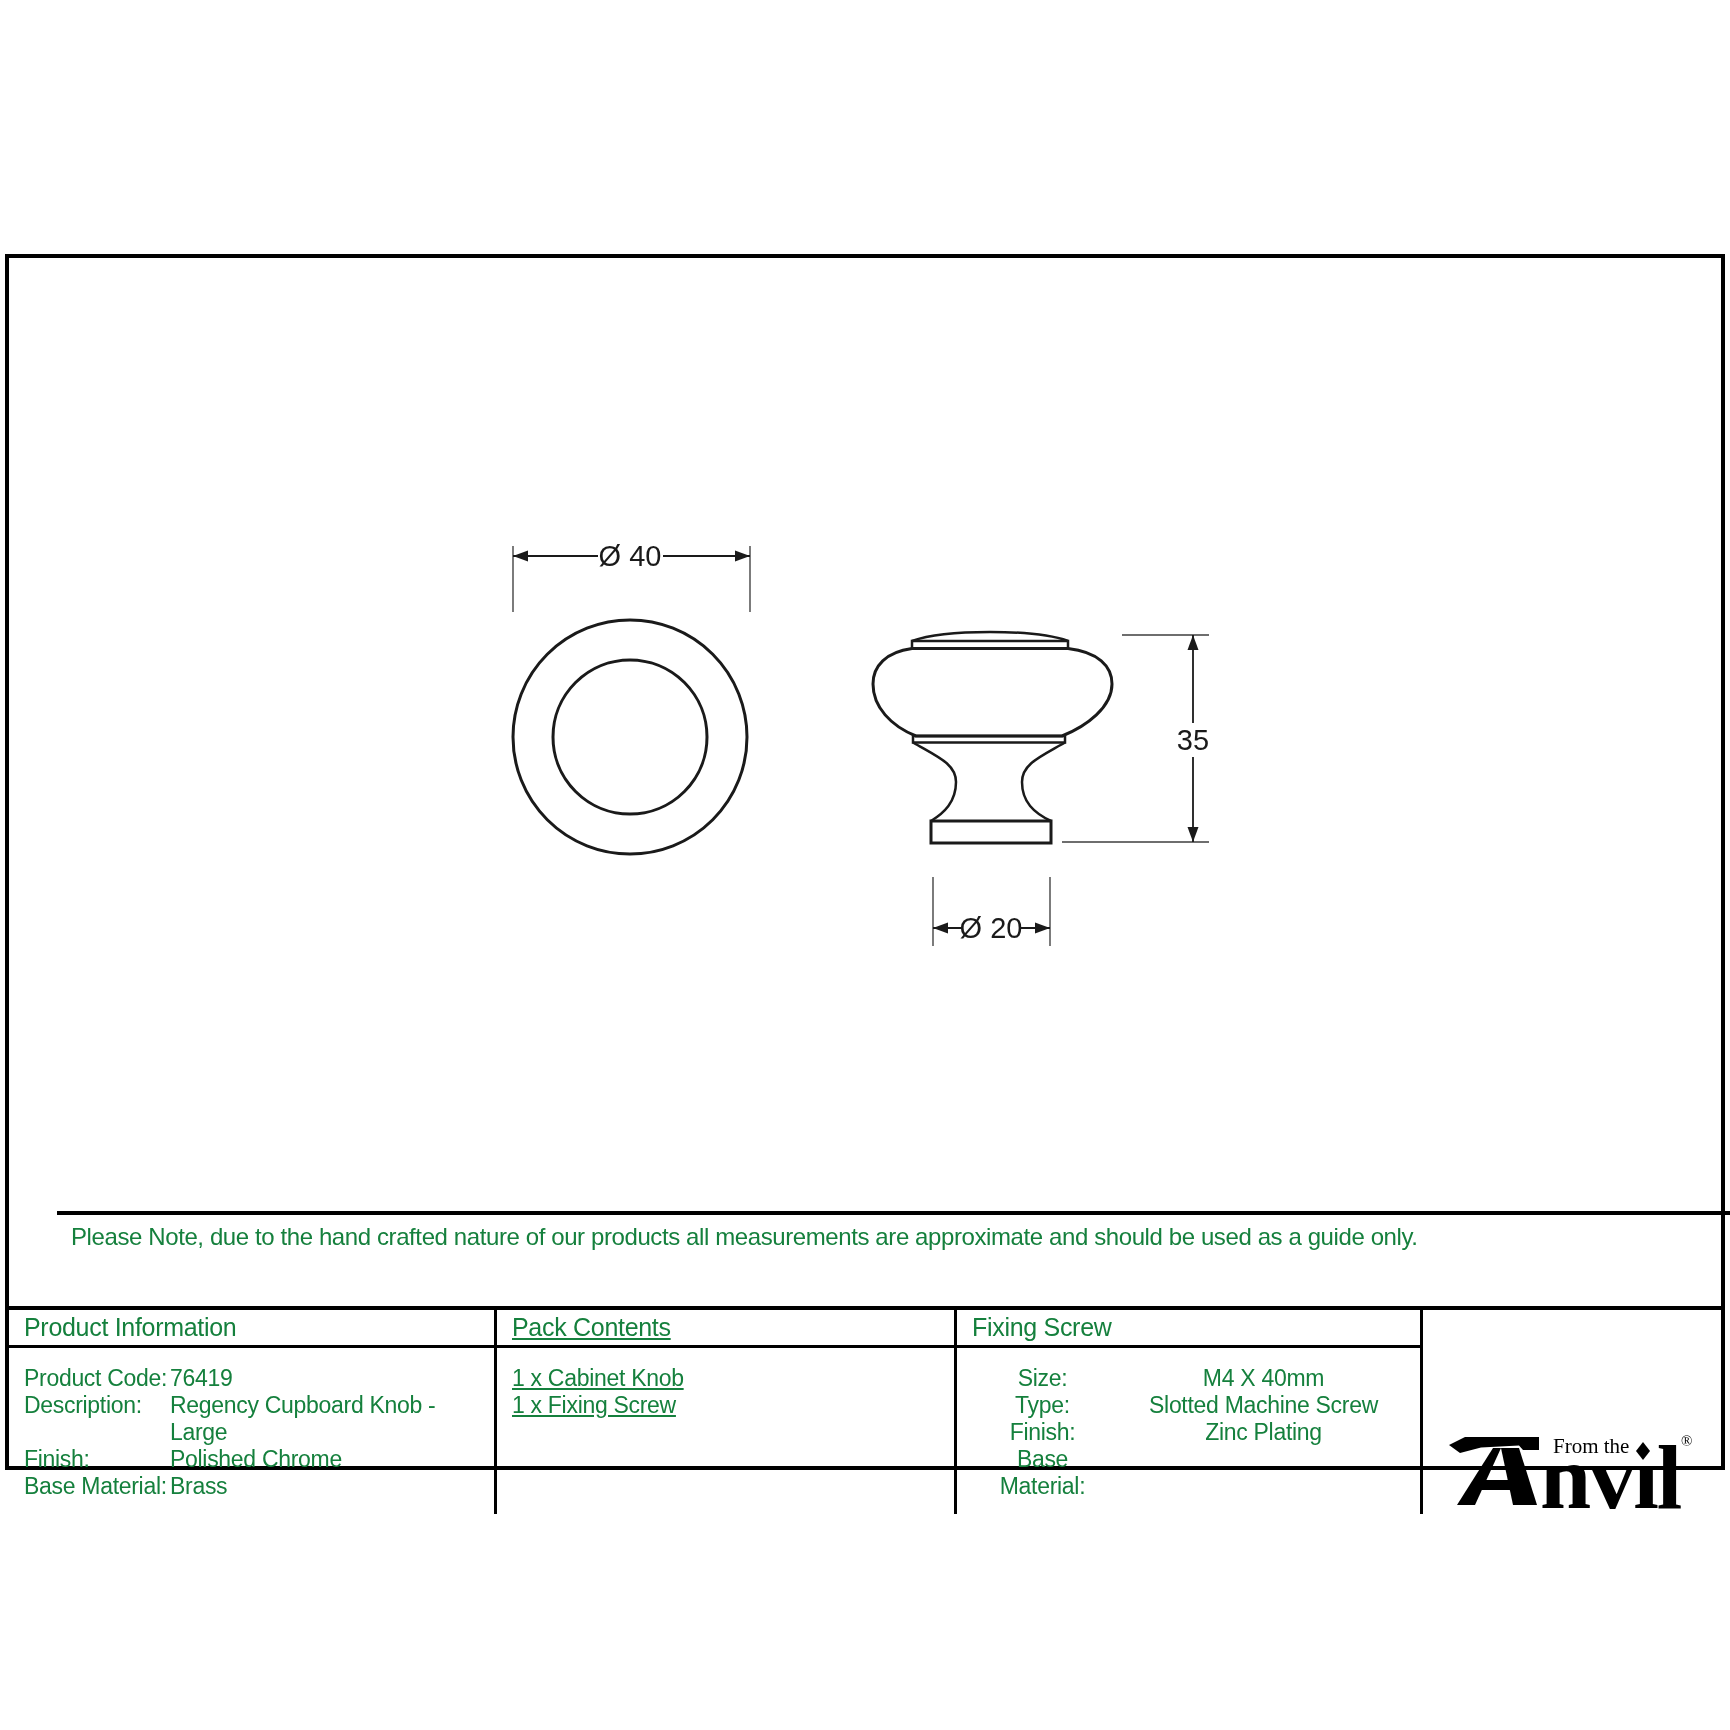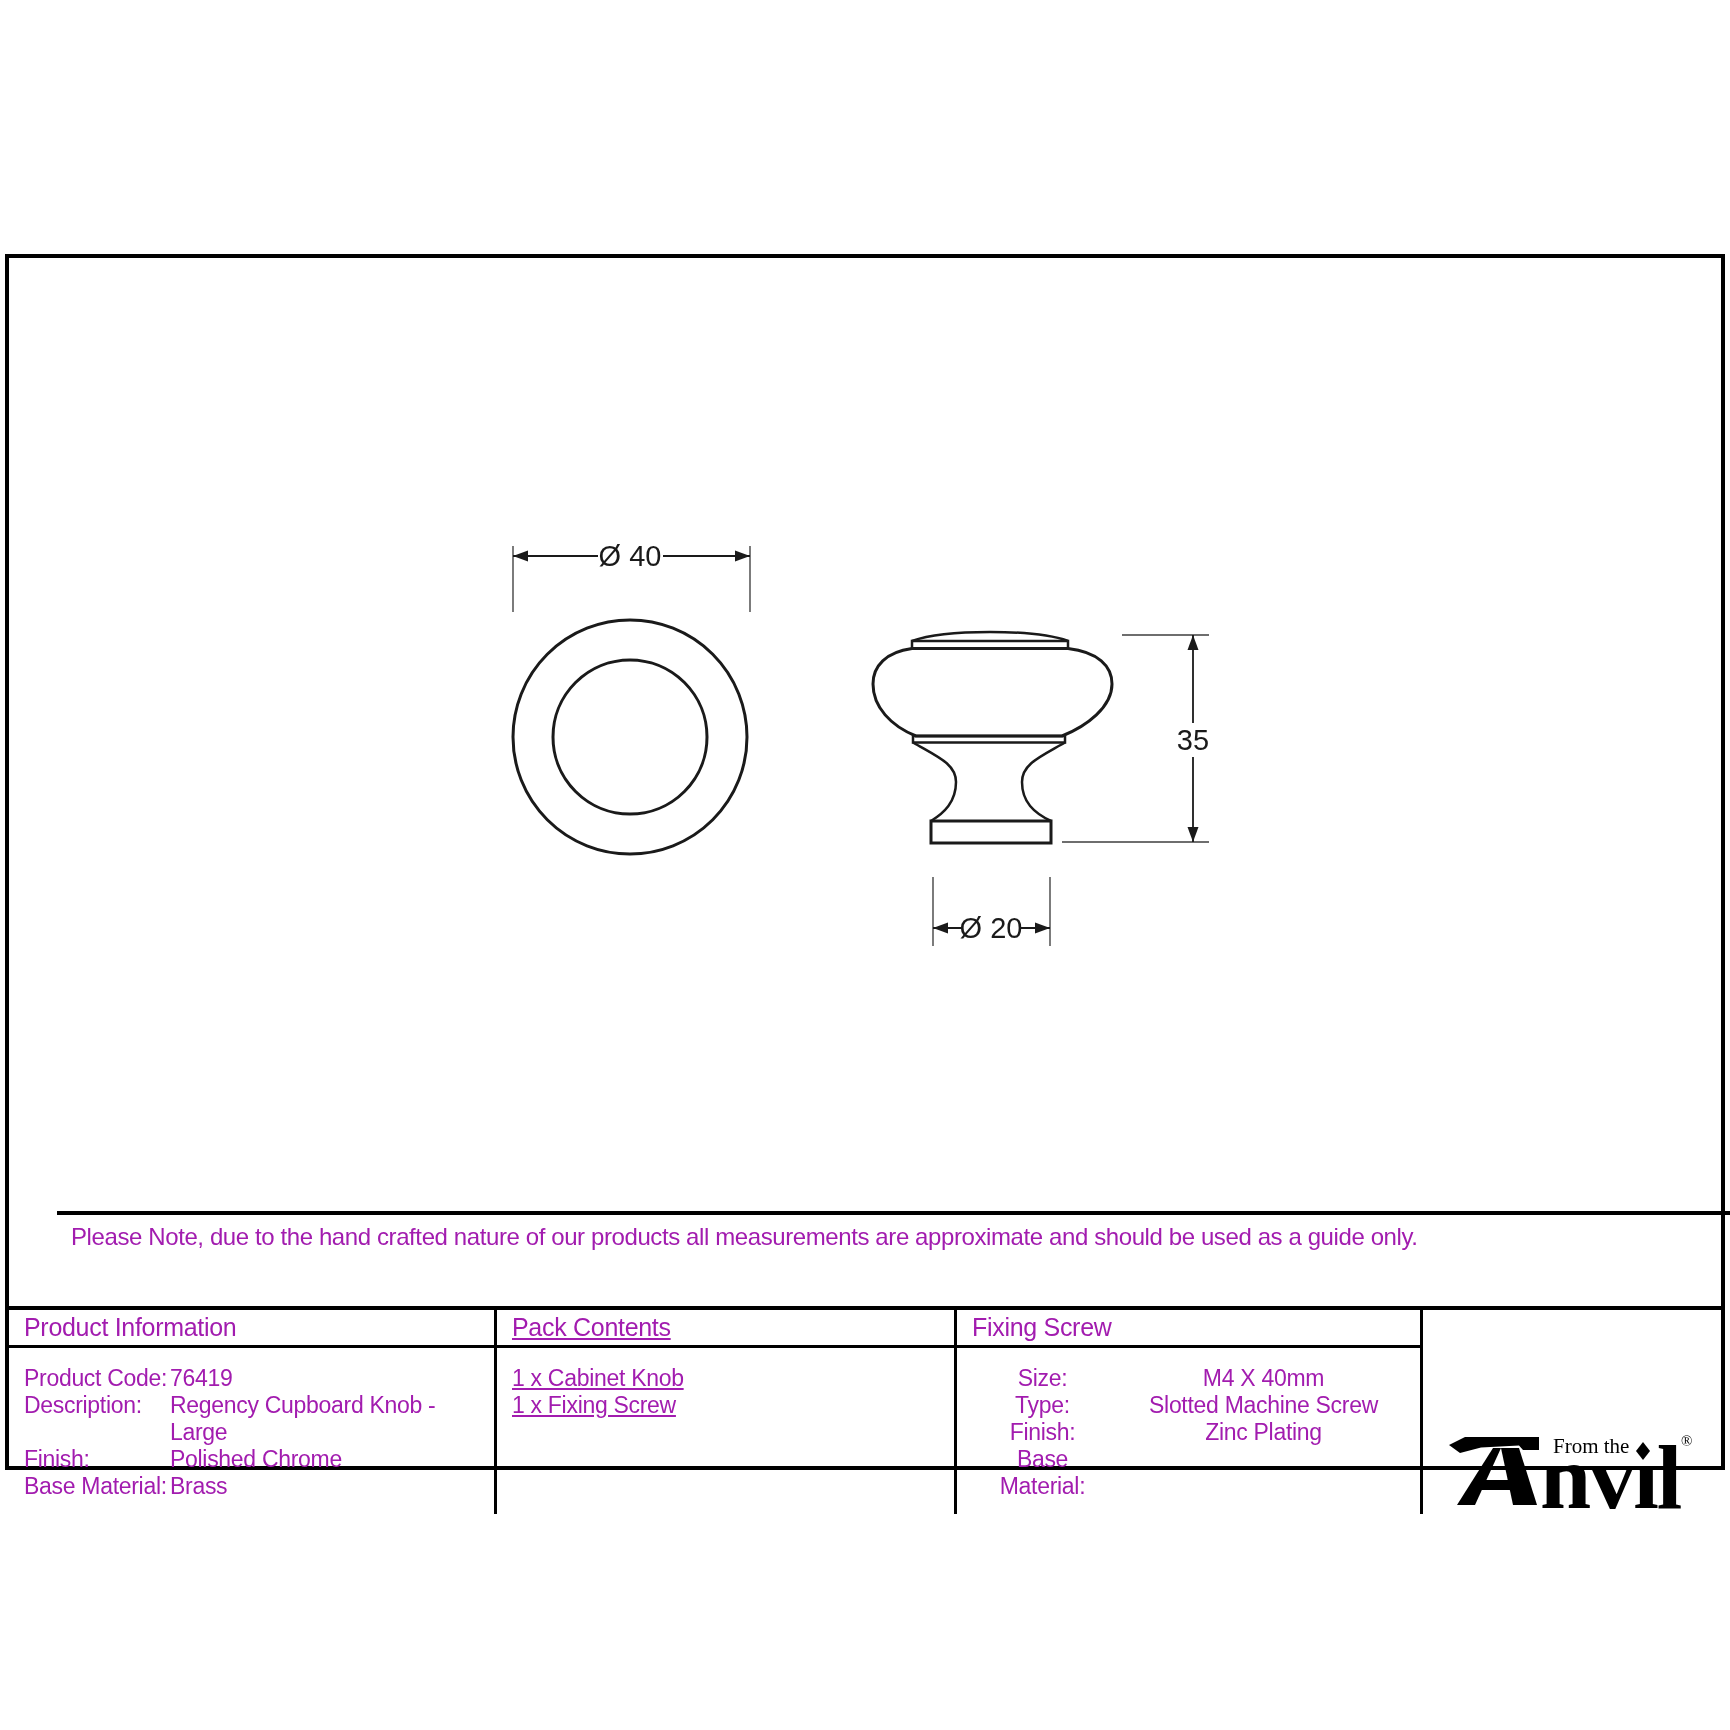--- a/index.html
+++ b/index.html
@@ -1,17 +1,17 @@
 <!DOCTYPE html>
 <html><head>
 <meta charset="utf-8">
 <style>
   html,body{margin:0;padding:0;background:#ffffff;}
   .page{position:relative;width:1730px;height:1730px;background:#ffffff;overflow:hidden;
-        font-family:"Liberation Sans",sans-serif;color:#a21caf;}
+        font-family:"Liberation Sans",sans-serif;color:#15803d;}
   .doc-box{position:absolute;left:5px;top:254px;width:1720px;height:1216px;
            border:4px solid #000;box-sizing:border-box;}
   .drawing-svg{position:absolute;left:0;top:0;width:1730px;height:1730px;}
 
   .note-row{position:absolute;left:9px;top:1211px;width:1712px;height:47px;
             border-top:4px solid #000;box-sizing:border-box;margin-left:48px;}
   .note-text{display:block;padding-left:14px;line-height:43px;font-size:24px;letter-spacing:-0.4px;}
 
   .spec-table{position:absolute;left:9px;top:1306px;width:1712px;height:208px;
               border-top:4px solid #000;box-sizing:border-box;display:flex;}

